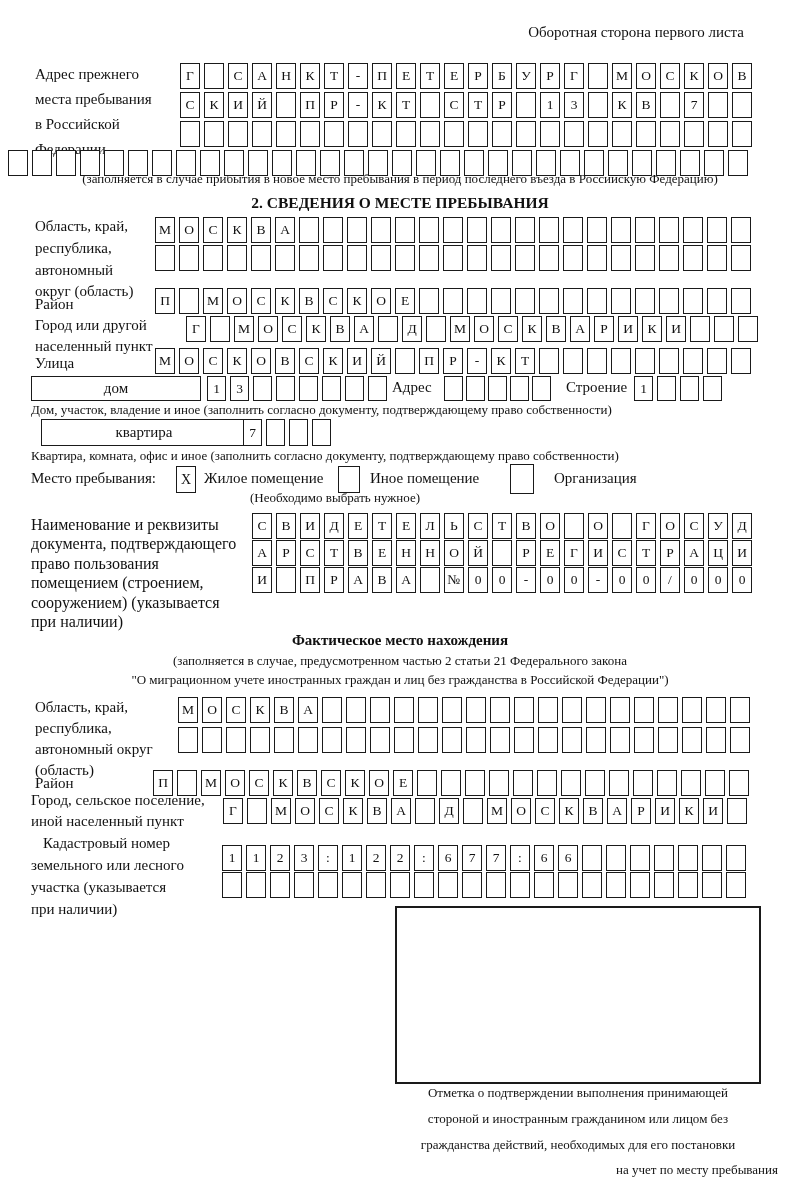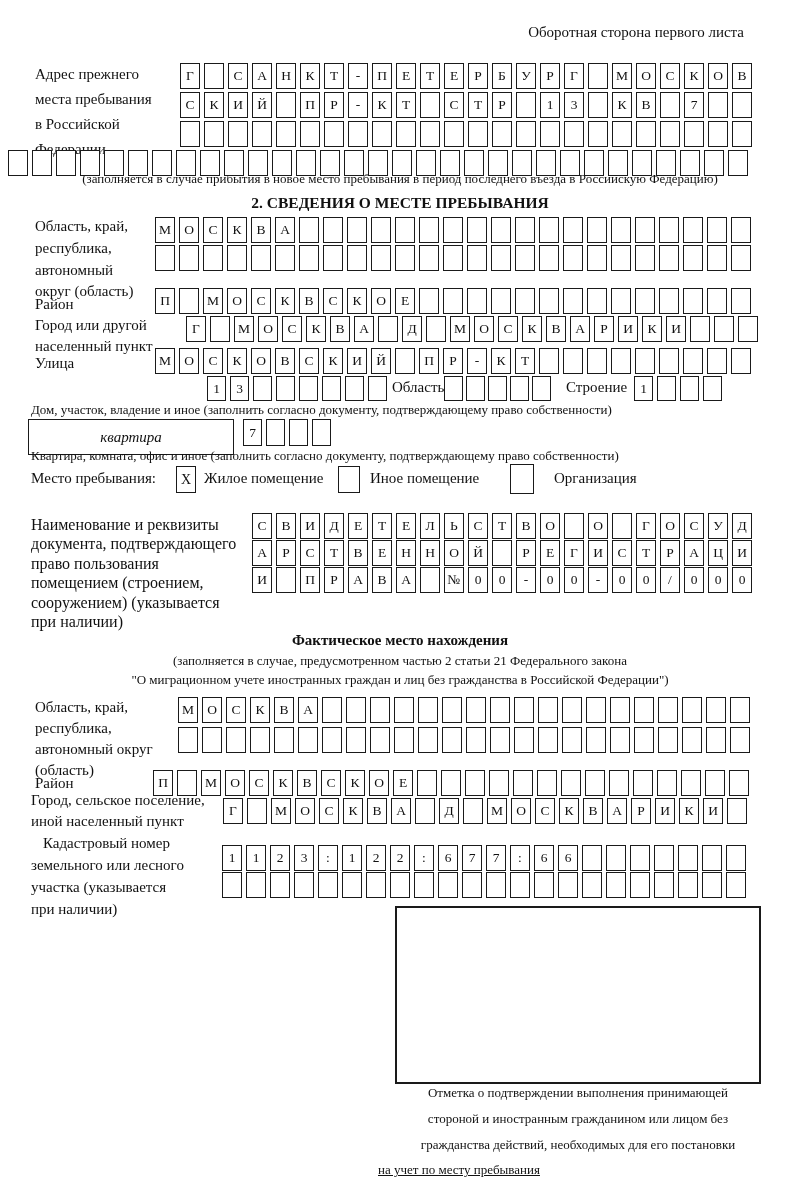--- a/index.html
+++ b/index.html
@@ -52,34 +52,36 @@
   <div class="t" style="left:35px; top:262px;">автономный</div>
   <div class="t" style="left:35px; top:283px;">округ (область)</div>
 
   <div class="t" style="left:35px; top:296px;">Район</div>
 
   <div class="t" style="left:35px; top:317px;">Город или другой</div>
   <div class="t" style="left:35px; top:338px;">населенный пункт</div>
 
   <div class="t" style="left:35px; top:355px;">Улица</div>
 
-  <div class="t" style="left:392px; top:379px;">Область</div>
+  <div class="labelbox" style="left:31px; top:376px; width:170px; height:25px;">дом</div>
+  <div class="t" style="left:392px; top:379px;">Адрес</div>
   <div class="t" style="left:566px; top:379px;">Строение</div>
   <div class="t note" style="left:31px; top:403px;">Дом, участок, владение и иное (заполнить согласно документу, подтверждающему право собственности)</div>
 
-  <div class="labelbox" style="left:28px; top:419px; width:206px; height:36px;font-style:italic;">квартира</div>
+  <div class="labelbox" style="left:41px; top:419px; width:206px; height:27px;">квартира</div>
   <div class="t note" style="left:31px; top:449px;">Квартира, комната, офис и иное (заполнить согласно документу, подтверждающему право собственности)</div>
 
   <div class="t" style="left:31px; top:470px;">Место пребывания:</div>
   <div class="checkbox" style="left:176px; top:466px; width:20px; height:27px;">X</div>
   <div class="t" style="left:204px; top:470px;">Жилое помещение</div>
   <div class="checkbox" style="left:338px; top:466px; width:22px; height:27px;"></div>
   <div class="t" style="left:370px; top:470px;">Иное помещение</div>
   <div class="checkbox" style="left:510px; top:464px; width:24px; height:30px;"></div>
   <div class="t" style="left:554px; top:470px;">Организация</div>
+  <div class="t note" style="left:155px; top:491px; width:360px; text-align:center;">(Необходимо выбрать нужное)</div>
 
   <div class="t small" style="left:31px; top:516px;">Наименование и реквизиты</div>
   <div class="t small" style="left:31px; top:535px;">документа, подтверждающего</div>
   <div class="t small" style="left:31px; top:555px;">право пользования</div>
   <div class="t small" style="left:31px; top:574px;">помещением (строением,</div>
   <div class="t small" style="left:31px; top:594px;">сооружением) (указывается</div>
   <div class="t small" style="left:31px; top:613px;">при наличии)</div>
 
   <div class="t c b" style="top:632px; font-size:15px;">Фактическое место нахождения</div>
   <div class="t c note" style="top:654px;">(заполняется в случае, предусмотренном частью 2 статьи 21 Федерального закона</div>
@@ -97,21 +99,21 @@
 
   <div class="t" style="left:31px; top:835px;margin-left:12px;">Кадастровый номер</div>
   <div class="t" style="left:31px; top:857px;">земельного или лесного</div>
   <div class="t" style="left:31px; top:879px;">участка (указывается</div>
   <div class="t" style="left:31px; top:901px;">при наличии)</div>
 
   <div class="stamp-box" style="left:395px; top:906px; width:366px; height:178px;"></div>
   <div class="t note" style="left:378px; top:1112px; width:400px; text-align:center;">стороной и иностранным гражданином или лицом без</div>
   <div class="t note" style="left:378px; top:1086px; width:400px; text-align:center;">Отметка о подтверждении выполнения принимающей</div>
   <div class="t note" style="left:378px; top:1138px; width:400px; text-align:center;">гражданства действий, необходимых для его постановки</div>
-  <div class="t note" style="left:378px; top:1163px; width:400px; text-align:left;text-decoration:underline;">на учет по месту пребывания</div>
+  <div class="t note" style="left:378px; top:1163px; width:400px; text-align:right;">на учет по месту пребывания</div>
 
   <div id="cells-layer">
       <div class="cell-row" style="left: 180px; top: 63px;">
         <div class="cell">Г</div>
         <div class="cell"></div>
         <div class="cell">С</div>
         <div class="cell">А</div>
         <div class="cell">Н</div>
         <div class="cell">К</div>
         <div class="cell">Т</div>

